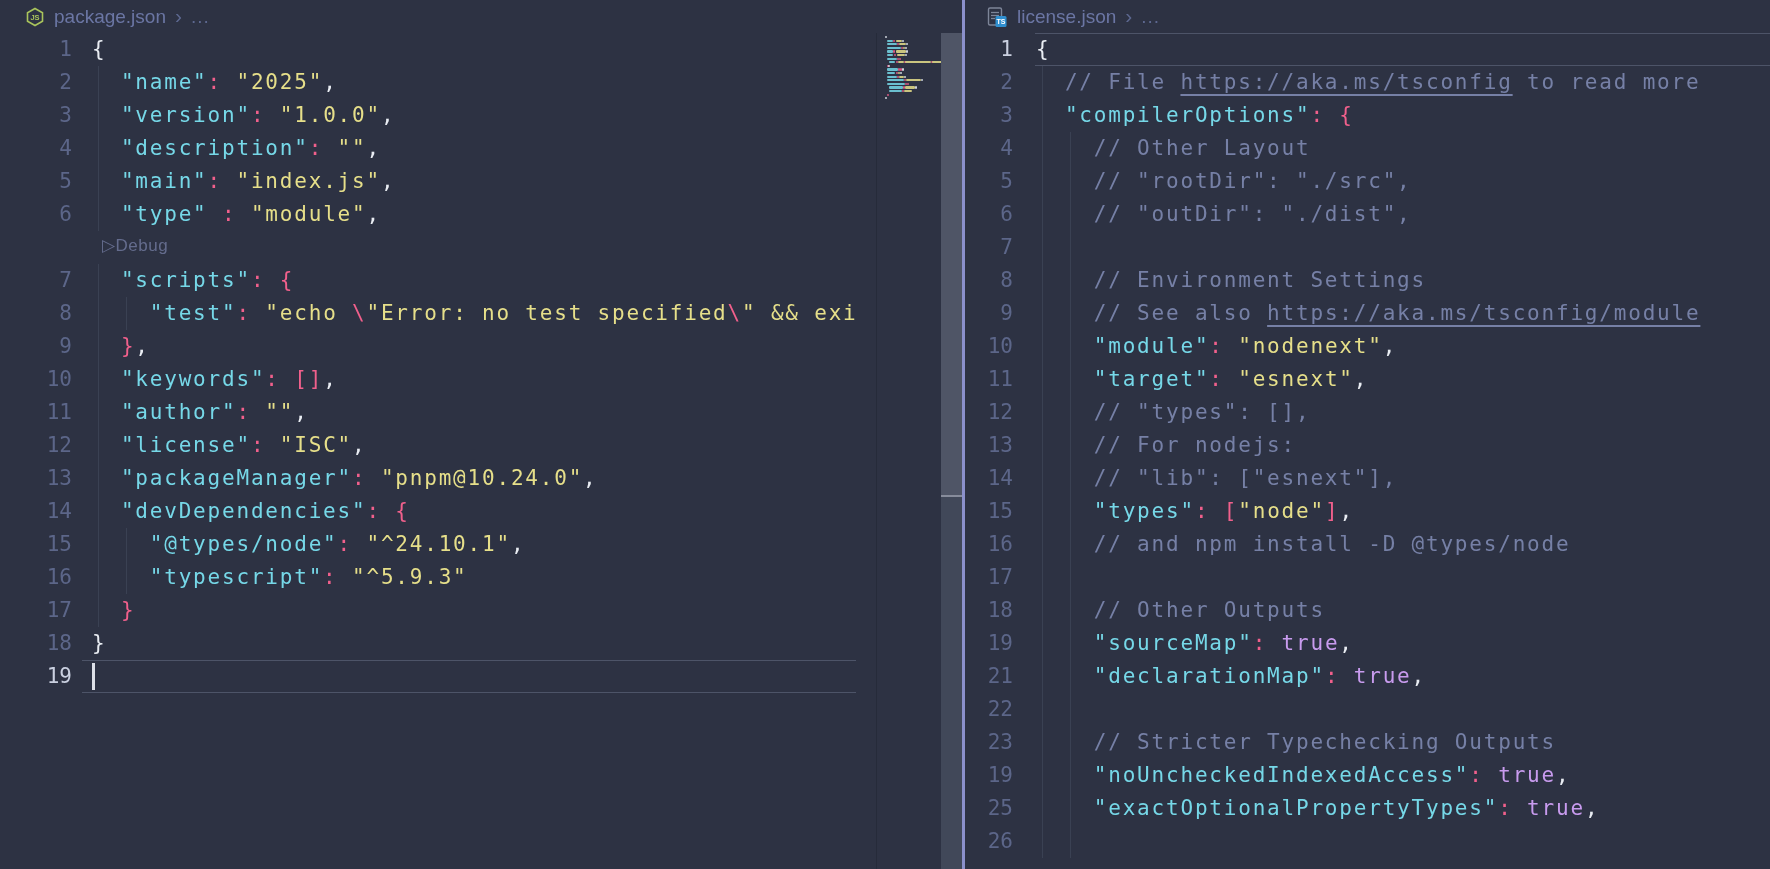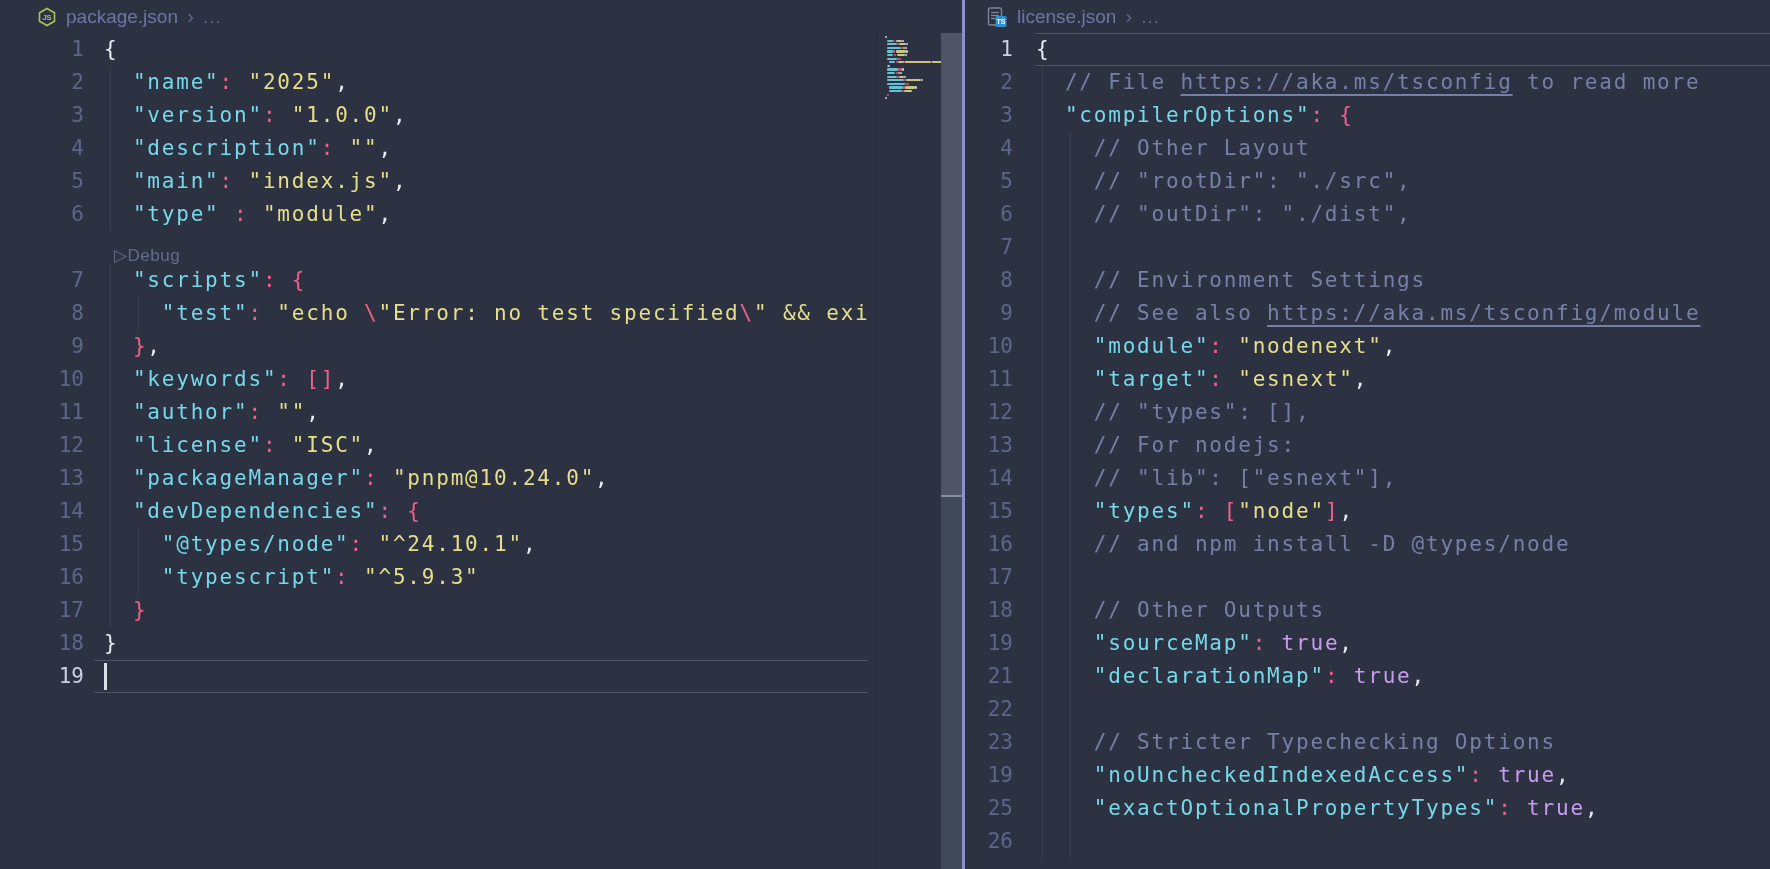--- a/index.html
+++ b/index.html
@@ -7,21 +7,21 @@
     --boo:#c89bee; --com:#7680a6; --lens:#646c8d; --lineNum:#5c6689;
     --lineNumActive:#cad0e0; --lineHighlightBorder:#4d5468; --indentGuide:#3a4153;
     --breadcrumb:#6b76a4; --breadcrumbSep:#5d6890; --cursor:#dde0e8;
     --scrollThumb:#4f5566; --scrollTrack:#414859; --scrollEdge:#878c9b;
     --divider:#8b90cb; --minimapBorder:#262b3a;
   }
   html,body{margin:0;padding:0;background:#20242f;}
   .app{position:relative;width:1770px;height:869px;background:var(--bg);overflow:hidden;
        font-family:"DejaVu Sans Mono",monospace;}
   .editor{position:absolute;top:0;height:869px;overflow:hidden;background:var(--bg);}
-  .editor-left{left:16px;width:804px;padding-left:48px;}
+  .editor-left{left:4px;width:804px;padding-left:48px;}
   .editor-right{left:965px;width:805px;}
   .breadcrumb{position:absolute;top:0;left:0;right:0;height:33px;display:flex;align-items:center;
       gap:9px;padding-left:21px;font-family:"Liberation Sans",sans-serif;font-size:19px;
       color:var(--breadcrumb);}
   .breadcrumb .sep{color:var(--breadcrumbSep);font-size:21px;line-height:1;transform:translateY(-1px);}
   .breadcrumb .ellipsis{color:var(--breadcrumbSep);letter-spacing:1px;}
   .code-lines{position:absolute;top:33px;left:0;right:0;}
   .row{position:relative;height:33px;display:flex;}
   .gutter{flex:none;text-align:right;font-size:21px;line-height:33px;color:var(--lineNum);}
   .editor-left .gutter{width:68px;}
@@ -30,21 +30,21 @@
   .editor-right .code{margin-left:23px;}
   .code{position:relative;flex:1;white-space:pre;font-size:21px;line-height:33px;letter-spacing:1.8px;}
   .row.active .gutter{color:var(--lineNumActive);}
   .linebox{position:absolute;top:0;bottom:0;right:0;border-top:1.5px solid var(--lineHighlightBorder);
       border-bottom:1.5px solid var(--lineHighlightBorder);pointer-events:none;}
   .editor-left .linebox{left:78px;}
   .editor-right .linebox{left:70px;}
   .guide{position:absolute;top:0;bottom:0;width:1px;background:var(--indentGuide);}
   .cursor{position:absolute;left:0;top:3px;width:2.5px;height:27px;background:var(--cursor);}
   .lens-row .code{padding-left:10px;font-family:"Liberation Sans",sans-serif;font-size:17px;
-      letter-spacing:.5px;color:var(--lens);line-height:30px;margin-top:10px;}
+      letter-spacing:.5px;color:var(--lens);line-height:30px;}
   .tk-pln{color:var(--fg);} .tk-key{color:var(--key);} .tk-str{color:var(--str);}
   .tk-pun{color:var(--pun);} .tk-esc{color:var(--pun);} .tk-boo{color:var(--boo);}
   .tk-com{color:var(--com);}
   .tk-lnk{color:var(--com);text-decoration:underline;text-underline-offset:5px;}
   .minimap{position:absolute;left:876px;top:33px;width:65px;height:836px;background:var(--bg);
       border-left:1px solid var(--minimapBorder);}
   .mm-content{position:absolute;left:8px;top:3px;right:2px;}
   .mm-row{position:relative;height:3.6px;}
   .mm-seg{position:absolute;top:0;height:2.2px;border-radius:1px;opacity:.85;}
   .scrollbar{position:absolute;left:941px;top:33px;width:21px;height:836px;background:var(--scrollTrack);}
@@ -357,21 +357,21 @@
         <div class="row">
           <div class="gutter">21</div>
           <div class="code"><i class="guide" style="left: 5.5px;"></i><i class="guide" style="left: 34.38px;"></i><span class="tk-pln">    </span><span class="tk-key">"declarationMap"</span><span class="tk-pun">:</span><span class="tk-pln"> </span><span class="tk-boo">true</span><span class="tk-pln">,</span></div>
         </div>
         <div class="row">
           <div class="gutter">22</div>
           <div class="code"><i class="guide" style="left: 5.5px;"></i><i class="guide" style="left: 34.38px;"></i></div>
         </div>
         <div class="row">
           <div class="gutter">23</div>
-          <div class="code"><i class="guide" style="left: 5.5px;"></i><i class="guide" style="left: 34.38px;"></i><span class="tk-pln">    </span><span class="tk-com">// Stricter Typechecking Options</span></div>
+          <div class="code"><i class="guide" style="left: 5.5px;"></i><i class="guide" style="left: 34.38px;"></i><span class="tk-pln">    </span><span class="tk-com">// Stricter Typechecking Outputs</span></div>
         </div>
         <div class="row">
           <div class="gutter">19</div>
           <div class="code"><i class="guide" style="left: 5.5px;"></i><i class="guide" style="left: 34.38px;"></i><span class="tk-pln">    </span><span class="tk-key">"noUncheckedIndexedAccess"</span><span class="tk-pun">:</span><span class="tk-pln"> </span><span class="tk-boo">true</span><span class="tk-pln">,</span></div>
         </div>
         <div class="row">
           <div class="gutter">25</div>
           <div class="code"><i class="guide" style="left: 5.5px;"></i><i class="guide" style="left: 34.38px;"></i><span class="tk-pln">    </span><span class="tk-key">"exactOptionalPropertyTypes"</span><span class="tk-pun">:</span><span class="tk-pln"> </span><span class="tk-boo">true</span><span class="tk-pln">,</span></div>
         </div>
         <div class="row">

